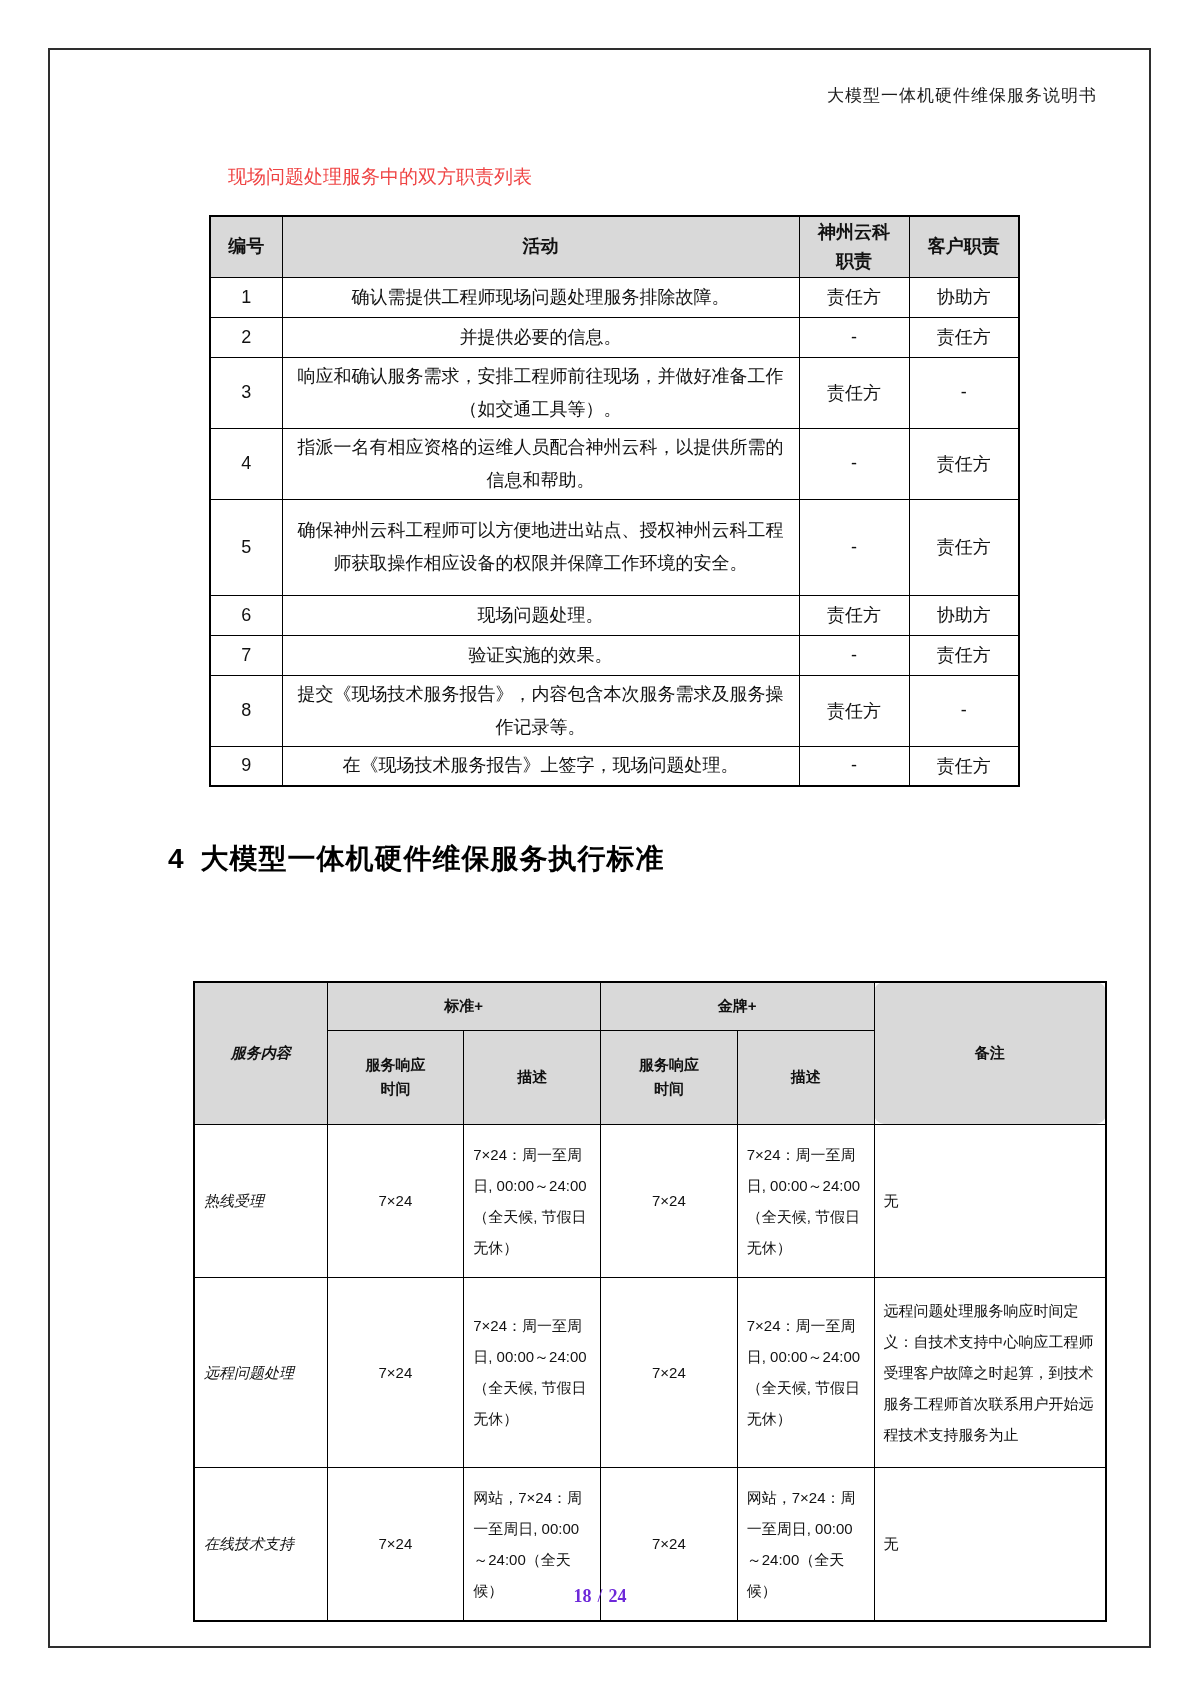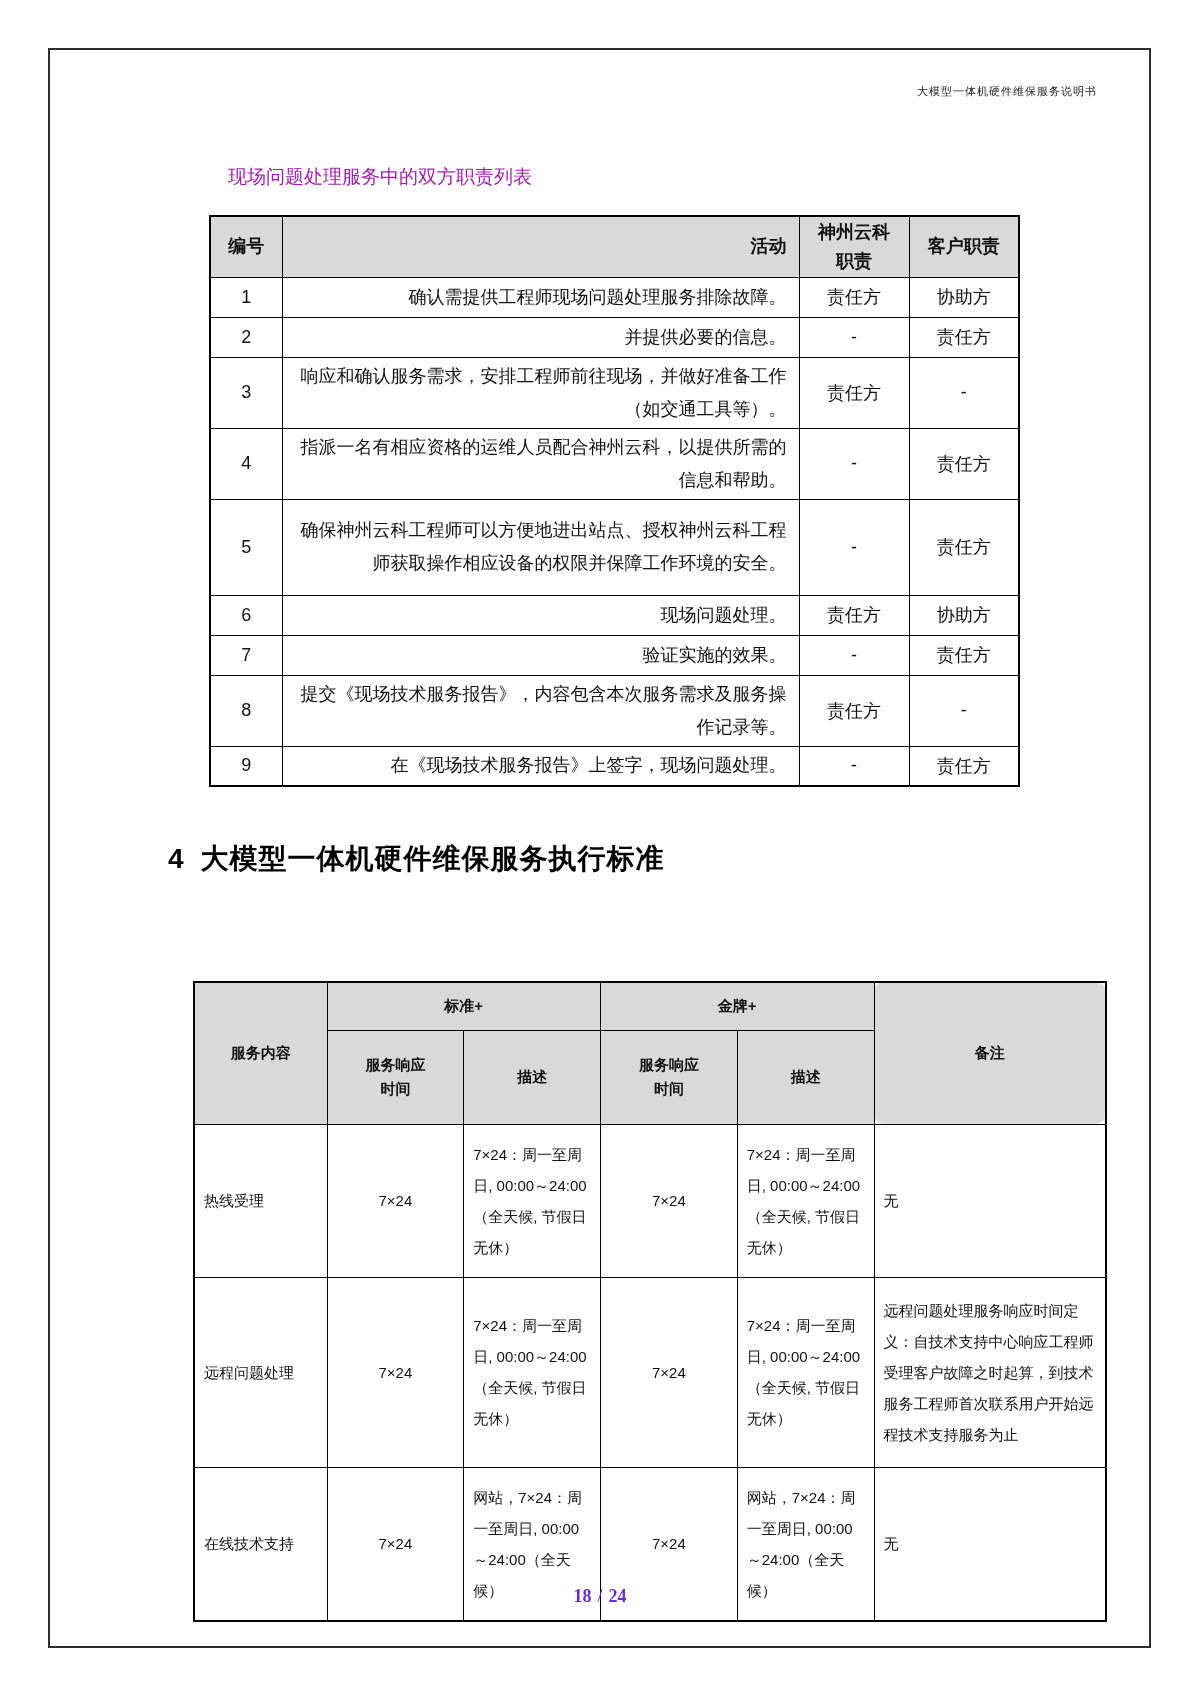--- a/index.html
+++ b/index.html
@@ -7,53 +7,53 @@
     width:1200px;height:1698px;position:relative;
     font-family:"Liberation Sans",sans-serif;color:#000;
     -webkit-font-smoothing:antialiased;
   }
   .page-border{
     position:absolute;left:48px;top:48px;width:1103px;height:1600px;
     border:2px solid #2e2e2e;box-sizing:border-box;pointer-events:none;
   }
   .doc-header{
     position:absolute;top:84px;right:103px;
-    font-family:"Liberation Serif",serif;font-size:11px;color:#1c1c1c;
+    font-family:"Liberation Serif",serif;font-size:17px;color:#1c1c1c;
     letter-spacing:1px;
   }
   .intro{
-    position:absolute;left:228px;top:164px;font-size:19px;color:#a21caf;text-align:center;
+    position:absolute;left:228px;top:164px;font-size:19px;color:#ef4444;text-align:center;
   }
   table{border-collapse:collapse;table-layout:fixed;}
   .doc-table{position:absolute;border:2.5px solid #000;}
   .doc-table th,.doc-table td{
     border:1.5px solid #000;box-sizing:border-box;
     font-size:18px;color:#111;vertical-align:middle;
   }
   .doc-table th{
     background:#d9d9d9;font-weight:bold;text-align:center;
     white-space:pre-line;line-height:1.6;
   }
   
   #table1{left:209px;top:215px;width:809px;}
   #table1 .c-no{width:72px;text-align:center;}
-  #table1 .c-act{width:517px;text-align:right;padding:2px 12px;line-height:33px;}
+  #table1 .c-act{width:517px;text-align:center;padding:2px 12px;line-height:33px;}
   #table1 .c-role{width:110px;text-align:center;}
   
   .section-heading{
     position:absolute;left:168px;top:840px;
     font-size:28px;font-weight:bold;color:#000;letter-spacing:1px;
     display:flex;align-items:baseline;
   }
   .section-heading .num{margin-right:16px;font-weight:bold;}
   
   #table2{left:193px;top:981px;width:914px;}
   #table2 th,#table2 td{font-size:15px;}
   #table2 td{line-height:31px;padding:14px 9px;text-align:left;}
-  #table2 .c-svc{width:133px;}
+  #table2 .c-svc{width:133px;font-style:italic;}
   #table2 .c-rt1{width:116px;text-align:center;padding:2px 2px;}
   #table2 .c-d1{width:160px;}
   #table2 .c-rt2{width:114px;text-align:center;padding:2px 2px;}
   #table2 .c-d2{width:159px;}
   #table2 .c-rem{width:232px;vertical-align:middle;border-radius:10px;}
   
   .footer{
     position:absolute;top:1586px;left:0;width:1200px;text-align:center;
     font-family:"Liberation Serif",serif;font-size:18px;color:#6d28d9;
   }

